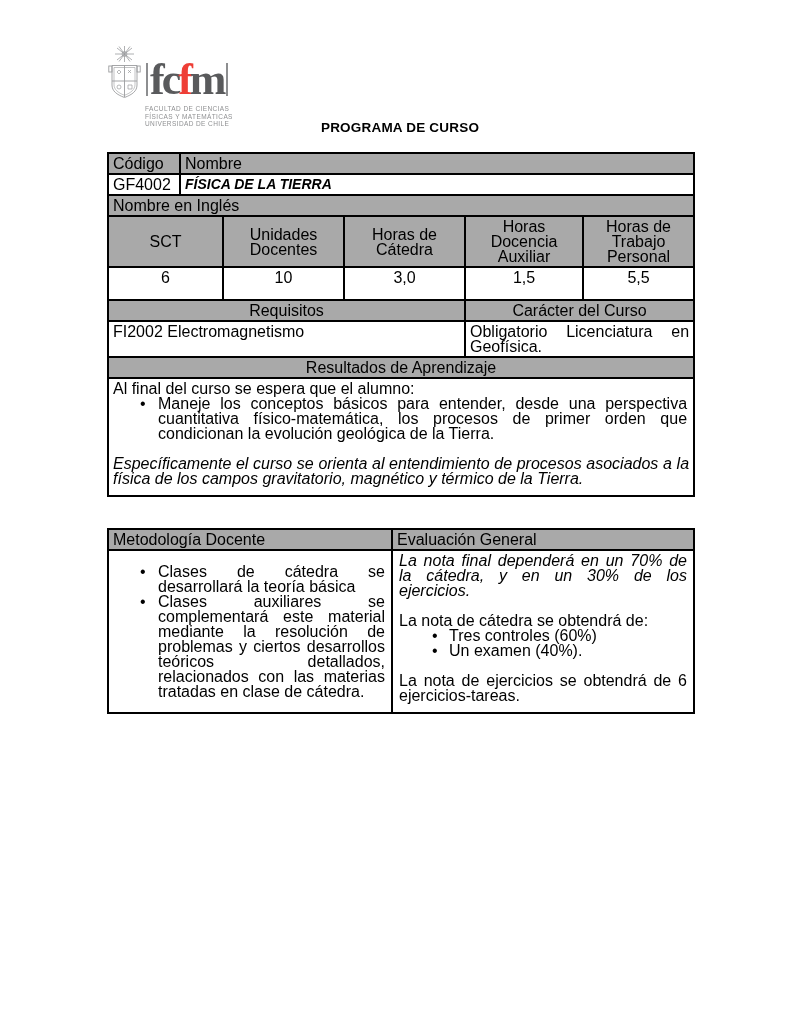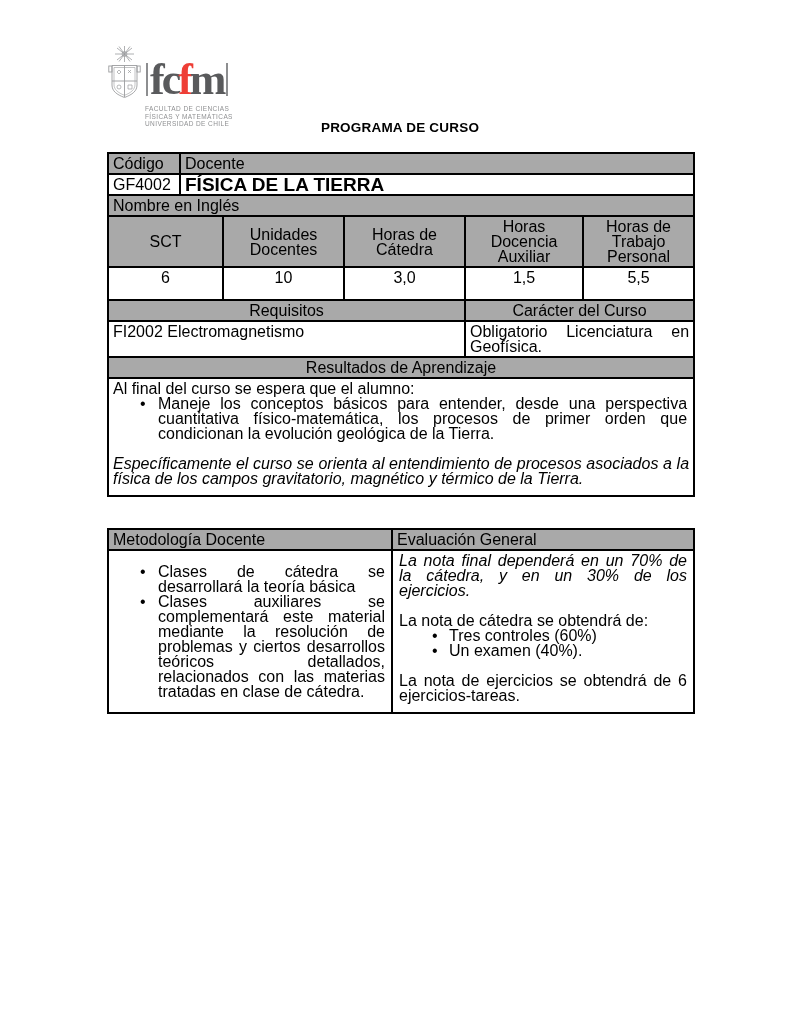--- a/index.html
+++ b/index.html
@@ -27,21 +27,21 @@
 
   
   table { border-collapse: collapse; table-layout: fixed; background: #fff; }
   .t1 { position: absolute; left: 107px; top: 152px; width: 586px; border: 1px solid #000; }
   .t2 { position: absolute; left: 107px; top: 528px; width: 586px; border: 1px solid #000; }
   td { border: 2px solid #000; font-size: 16px; line-height: 15px; padding: 2px 4px;
        vertical-align: top; overflow: hidden; }
   .gray { background: var(--header-gray, #a9a9a9); }
   .ctr { text-align: center; }
   .mid { vertical-align: middle; }
-  .big { font-size: 19px; }
+  .big { font-size: 14px; font-style: italic; }
   .bold { font-weight: bold; }
   .ital { font-style: italic; }
   .just { text-align: justify; }
   .jlast { text-align: justify; text-align-last: justify; }
 
   
   .blist { margin-left: 27px; margin-right: 2px; }
   .bitem { display: flex; }
   .bmark { flex: 0 0 18px; }
   .btext { flex: 1 1 auto; text-align: justify; }
@@ -106,21 +106,21 @@
       <col style="width:72px">
         <col style="width:43px">
         <col style="width:121px">
       <col style="width:121px">
         <col style="width:118px">
         <col style="width:111px">
     </colgroup>
     <tbody>
         <tr style="height:20px">
       <td class="gray mid">Código</td>
-      <td class="gray mid" colspan="5">Docente</td>
+      <td class="gray mid" colspan="5">Nombre</td>
     </tr>
     <tr style="height:14px">
       <td class="mid">GF4002</td>
       <td class="mid big bold" colspan="5">FÍSICA DE LA TIERRA</td>
     </tr>
     <tr style="height:19px">
       <td class="gray mid" colspan="6">Nombre en Inglés</td>
     </tr>
     <tr style="height:41px">
       <td class="gray ctr mid" colspan="2">SCT</td>

